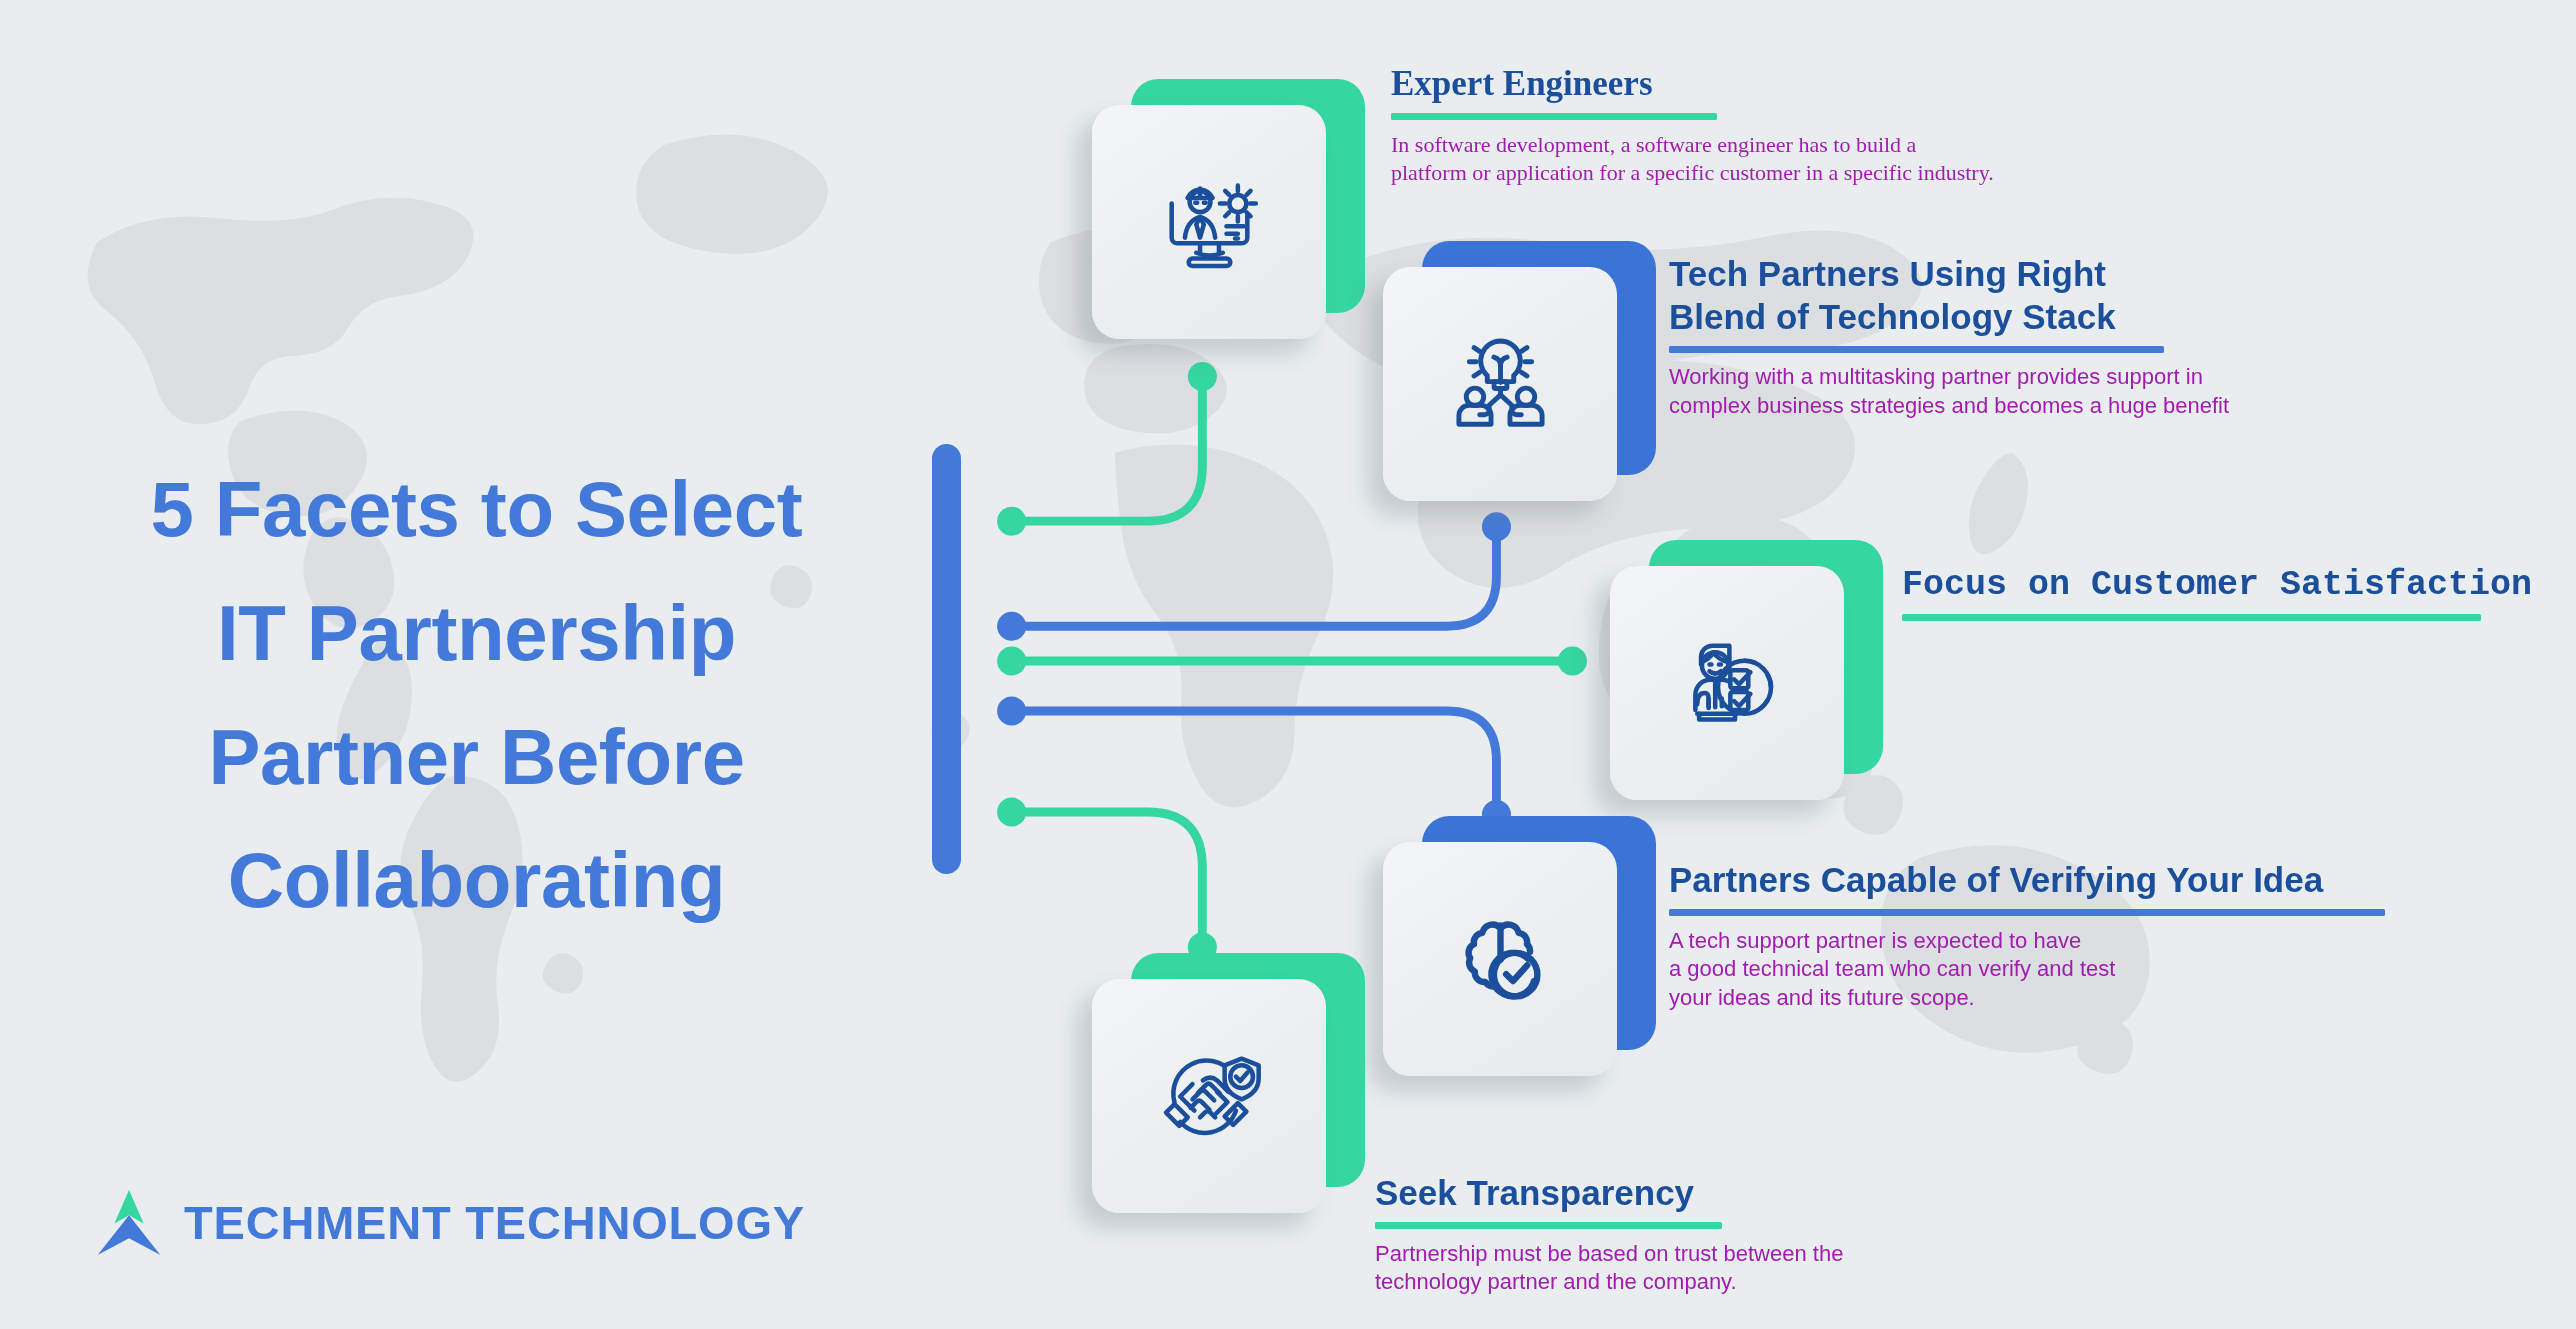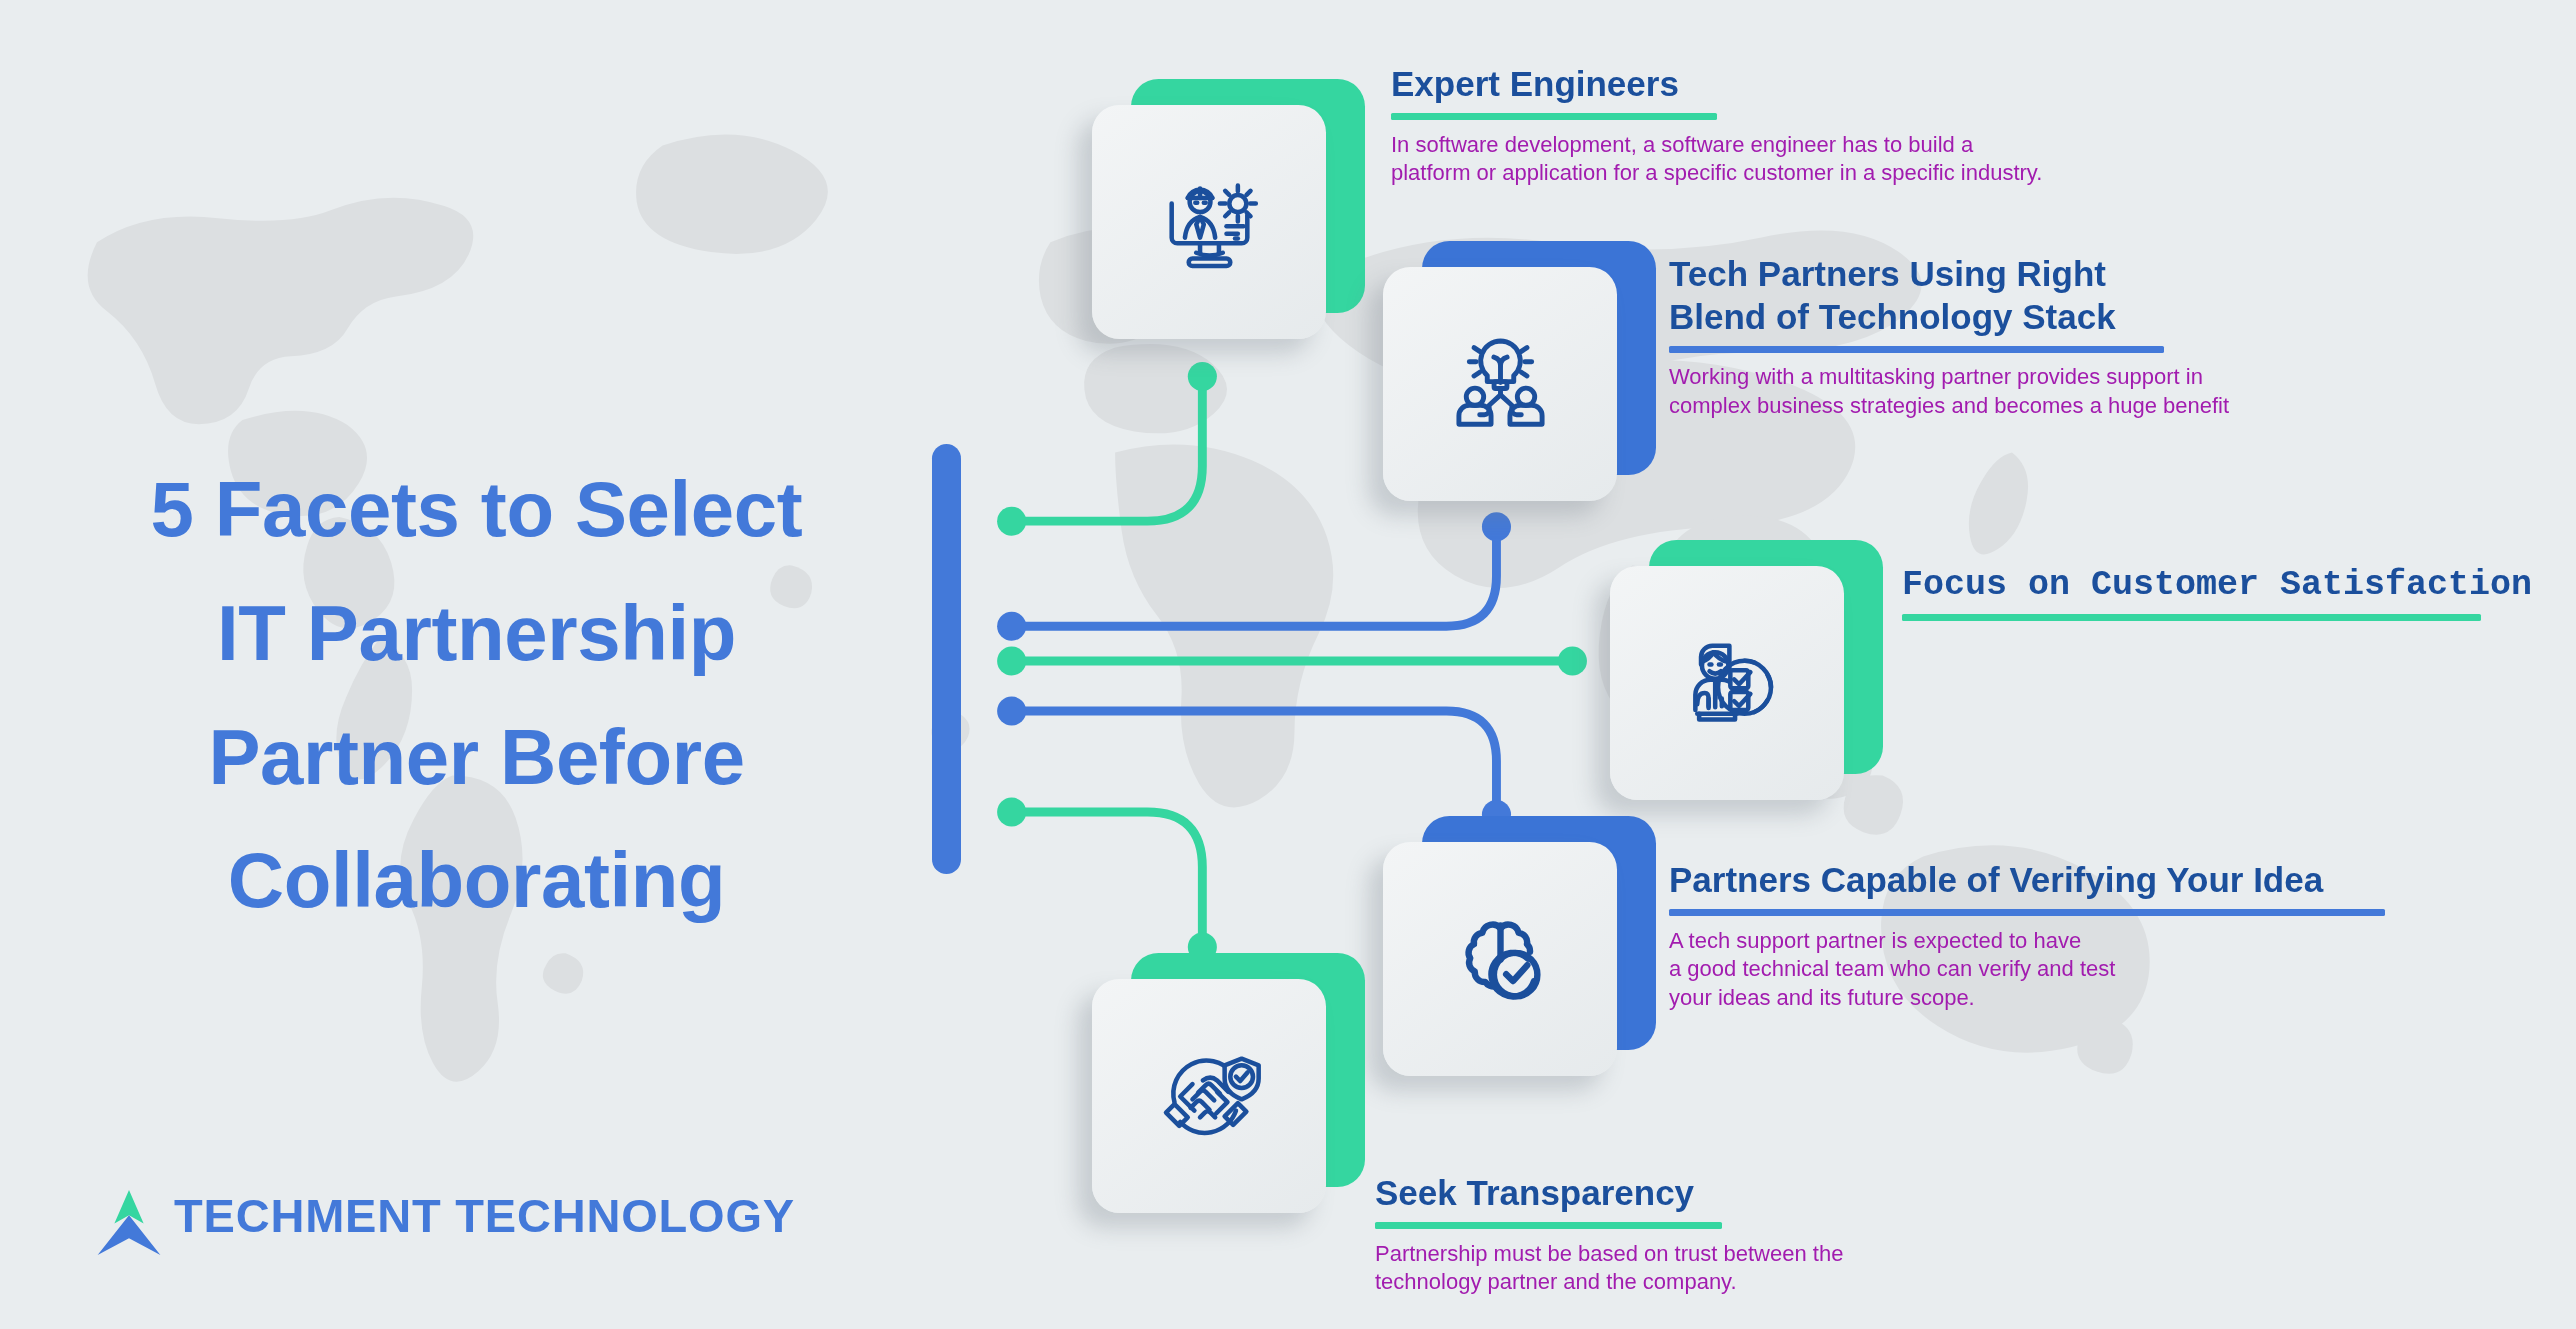--- a/index.html
+++ b/index.html
@@ -88,21 +88,21 @@
   .tblock p {
     font-size:22px;
     line-height:1.30;
     color:#a21caf;
     white-space:pre-line;
   }
 
   
   #logo {
     position:absolute; left:95px; top:1188px;
-    display:flex; align-items:flex-start; gap:11px; z-index:7;
+    display:flex; align-items:center; gap:21px; z-index:7;
   }
   #logo .mark { width:68px; height:69px; display:block; }
   #logo .wordmark {
     font-size:47px; font-weight:700; color:#4379d9;
     letter-spacing:0.8px; white-space:nowrap;
   }
 </style>
 </head>
 <body>
 
@@ -288,21 +288,21 @@
       <path d="M36 29.5 l5.5 5.5 l-6 6"></path>
       <path d="M13.5 36 l-4.5 4.5 l7 7 l4.5 -4.5 z"></path>
       <path d="M47 35.5 l4.5 4.5 l-7 7 l-4.5 -4.5 z"></path>
       <path d="M49 12 l9 3.5 v7 q0 7.5 -9 11 q-9 -3.5 -9 -11 v-7 z" fill="#e9edef"></path>
       <circle cx="49" cy="21.5" r="6"></circle>
       <path d="M46 21.5 l2.2 2.3 l4 -4.6"></path>
     </svg>
   </div>
 </div>
 
-<div class="tblock" style="left:1391px; top:63px; width:953px;">
+<div class="tblock" style="left:1391px; top:63px; width:953px;font-family:Liberation Serif, serif;">
   <h2>Expert Engineers</h2>
   <div class="rule green" style="width:326px;"></div>
   <p>In software development, a software engineer has to build a
 platform or application for a specific customer in a specific industry.</p>
 </div>
 
 <div class="tblock" style="left:1669px; top:253px; width:889px;">
   <h2>Tech Partners Using Right</h2>
   <h2>Blend of Technology Stack</h2>
   <div class="rule blue" style="width:495px;"></div>

